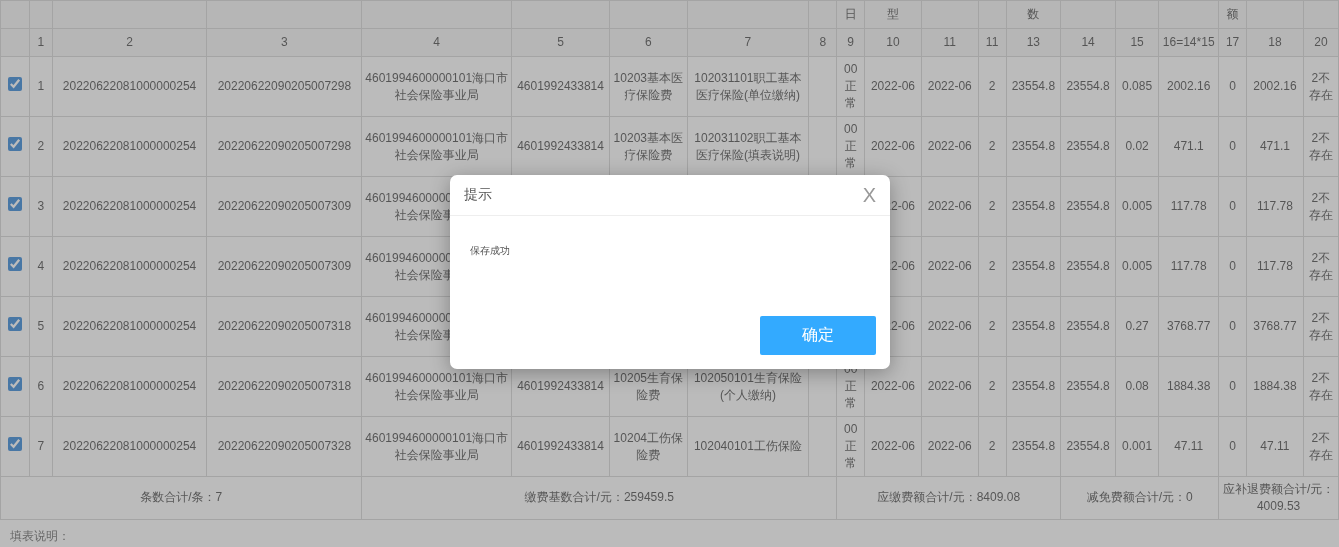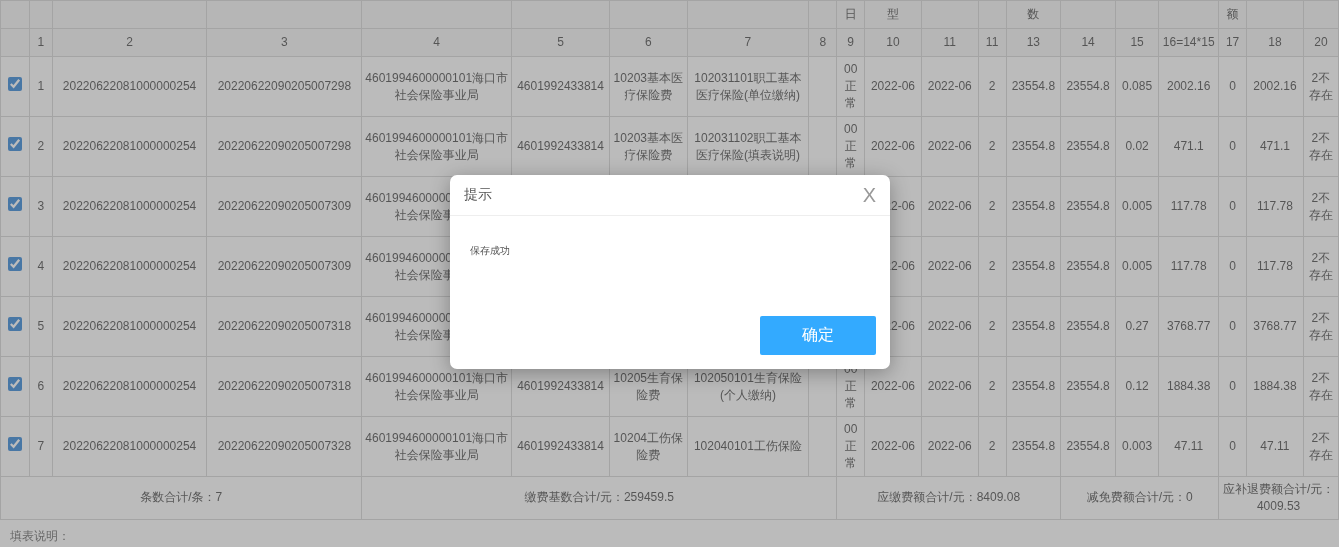--- a/index.html
+++ b/index.html
@@ -311,21 +311,21 @@
         <td>4601992433814</td>
         <td>10205生育保险费</td>
         <td>102050101生育保险(个人缴纳)</td>
         <td></td>
         <td>00正常</td>
         <td>2022-06</td>
         <td>2022-06</td>
         <td>2</td>
         <td>23554.8</td>
         <td>23554.8</td>
-        <td>0.12</td>
+        <td>0.08</td>
         <td>1884.38</td>
         <td>0</td>
         <td>1884.38</td>
         <td>2不存在</td>
       </tr>
       <tr>
         <td><input type="checkbox" checked="" style=""></td>
         <td>7</td>
         <td>20220622081000000254</td>
         <td>20220622090205007328</td>
@@ -333,21 +333,21 @@
         <td>4601992433814</td>
         <td>10204工伤保险费</td>
         <td>102040101工伤保险</td>
         <td></td>
         <td>00正常</td>
         <td>2022-06</td>
         <td>2022-06</td>
         <td>2</td>
         <td>23554.8</td>
         <td>23554.8</td>
-        <td>0.003</td>
+        <td>0.001</td>
         <td>47.11</td>
         <td>0</td>
         <td>47.11</td>
         <td>2不存在</td>
       </tr>
     </tbody>
   <tfoot>
     <tr class="summary-row">
       <td colspan="4">条数合计/条：7</td>
       <td colspan="5">缴费基数合计/元：259459.5</td>

